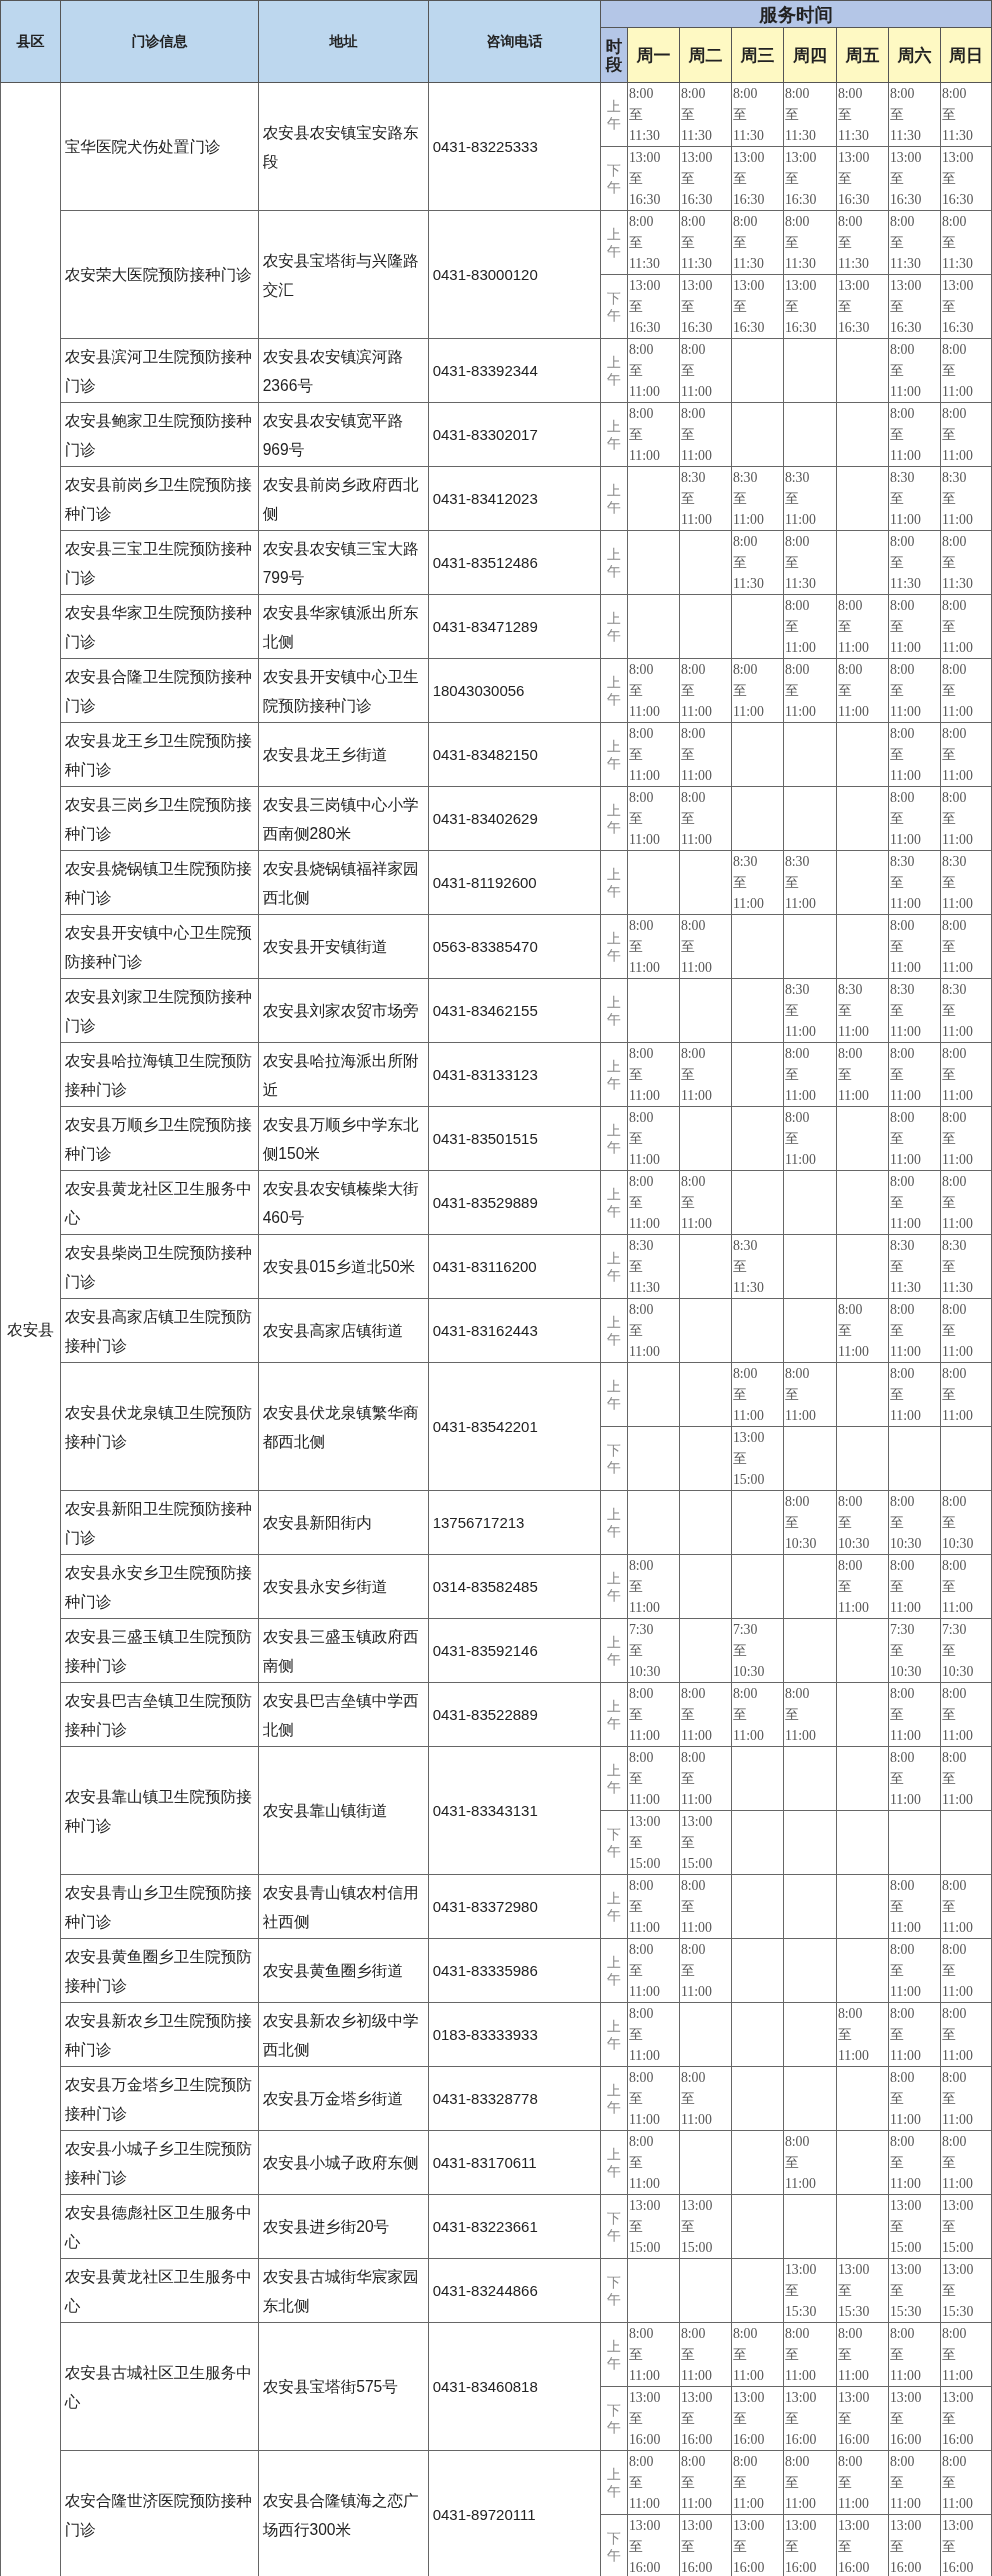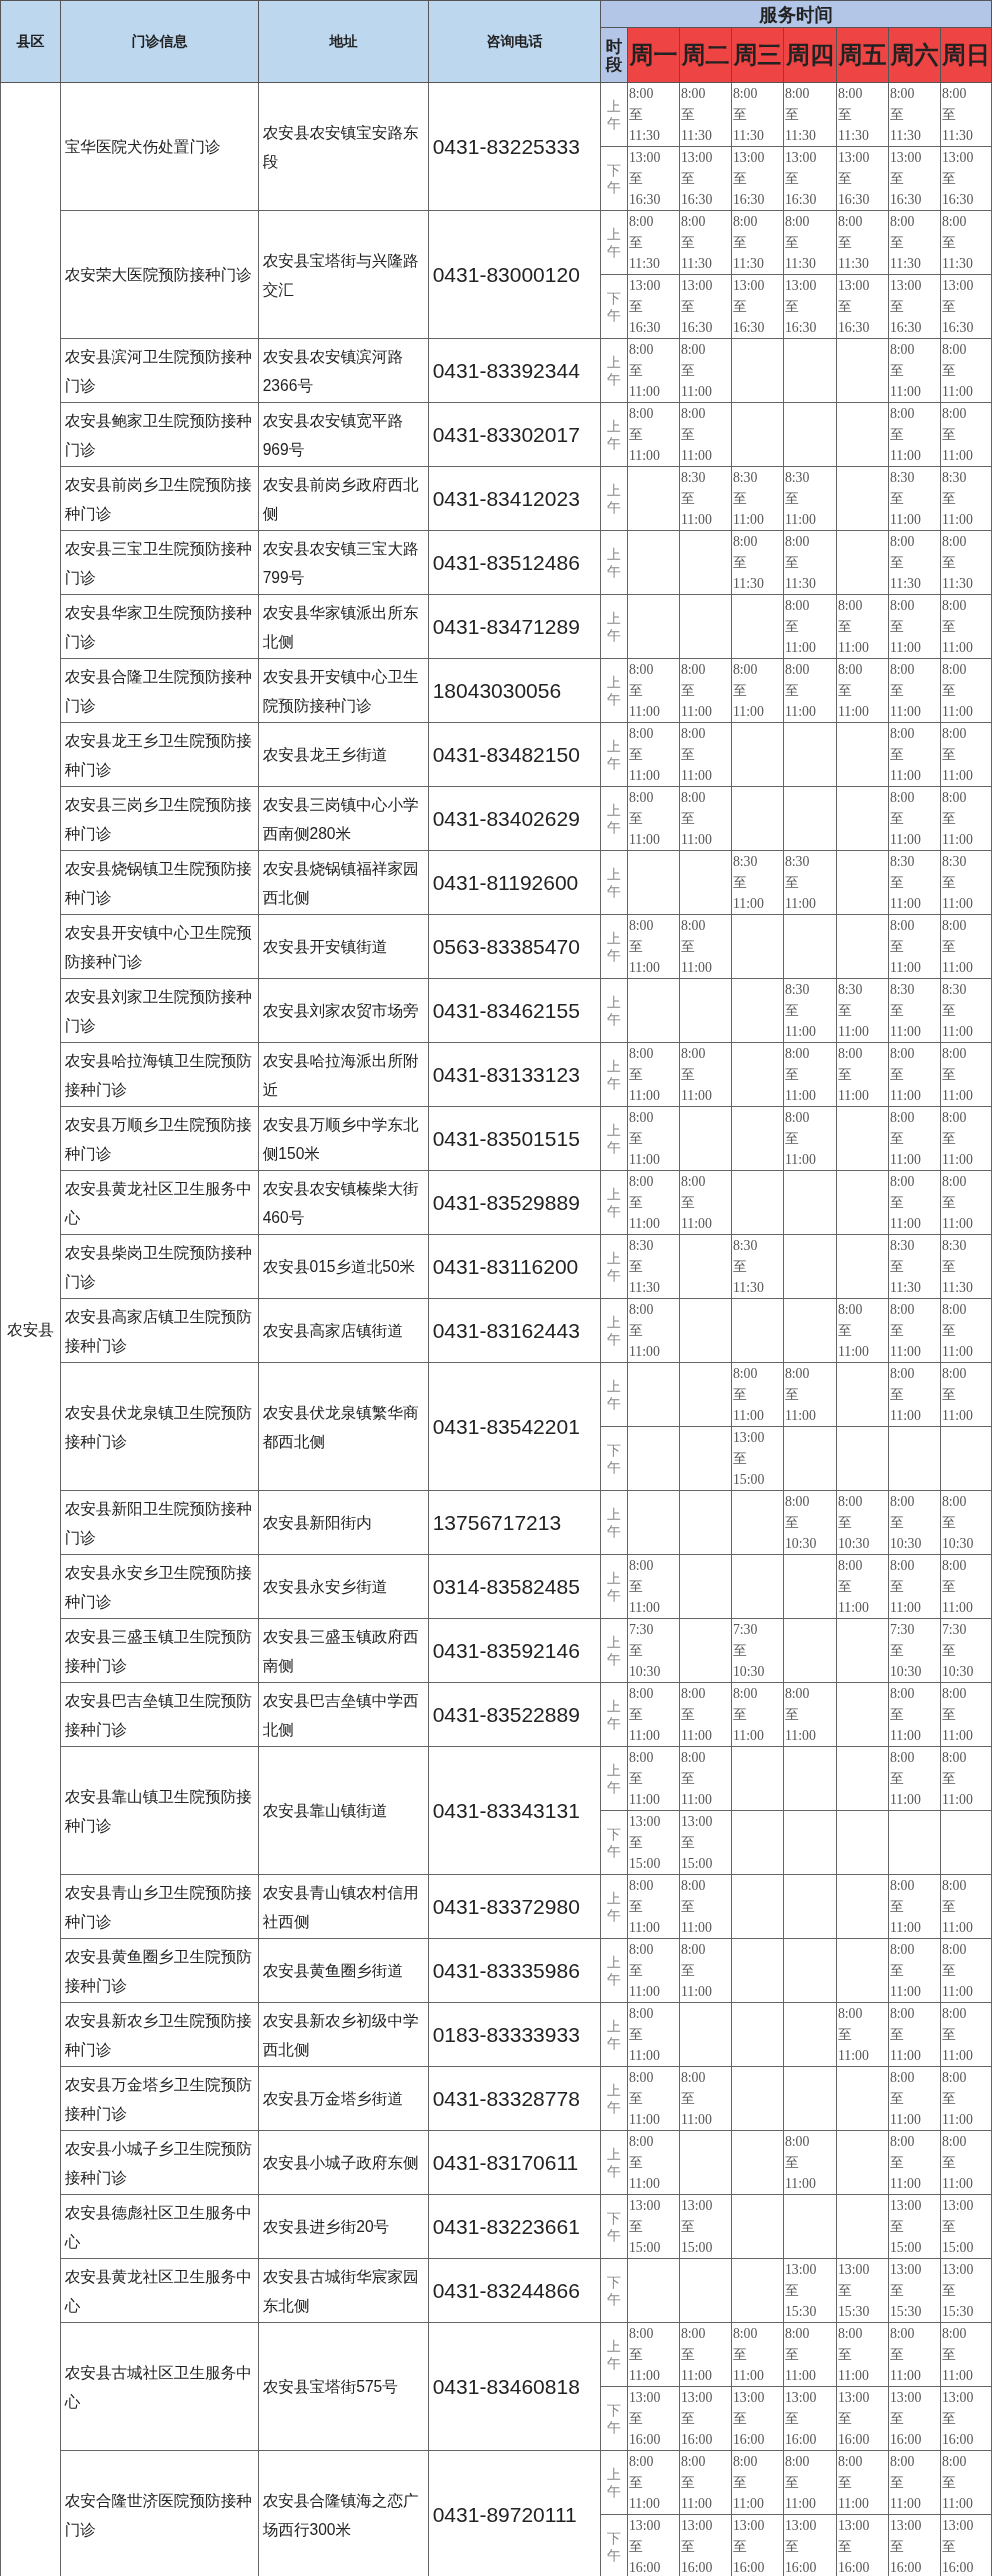--- a/index.html
+++ b/index.html
@@ -2,26 +2,26 @@
 <html style="font-size:14.7px"><head>
 <meta charset="utf-8">
 <style>
   html, body { margin:0; padding:0; background:#fff; }
   body { width:992px; }
   table { border-collapse:collapse; width:992px; table-layout:fixed; font-family:"Liberation Sans","DejaVu Sans",sans-serif; }
   th, td { border:0.9px solid #555; padding:0; }
   thead th { font-weight:bold; color:#222; font-size:14px; }
   th.main { background:#bdd7ee; height:81px; }
   th.svc { background:#b4c6e7; height:26px; font-size:18.4px; }
-  th.day { background:#ef4444; font-size:24px; }
+  th.day { background:#fef9c3; font-size:17px; }
   th.seg { background:#b4c6e7; font-size:16.5px; line-height:18.4px; }
   td { font-size:15.6px; color:#222; vertical-align:middle; }
   td.county { text-align:center; font-size:15.6px; }
   td.name, td.addr { padding:0 3.7px; line-height:29px; }
-  td.tel { padding-left:3.7px; font-size:21px; }
+  td.tel { padding-left:3.7px; font-size:15px; }
   td.period { text-align:center; color:#888; font-size:13.8px; line-height:16.5px; font-family:"DejaVu Serif",serif; }
   td.t { font-family:"Liberation Serif","DejaVu Serif",serif; font-size:13.8px; color:#555; line-height:21px; vertical-align:top; padding-left:0.9px; white-space:pre-line; }
   tr.am td.t, tr.pm td.t { height:63px; }
   tr.am td.period, tr.pm td.period { height:63px; }
   tbody tr td { border-color:#666; }
 </style>
 </head>
 <body>
 
 <table>

